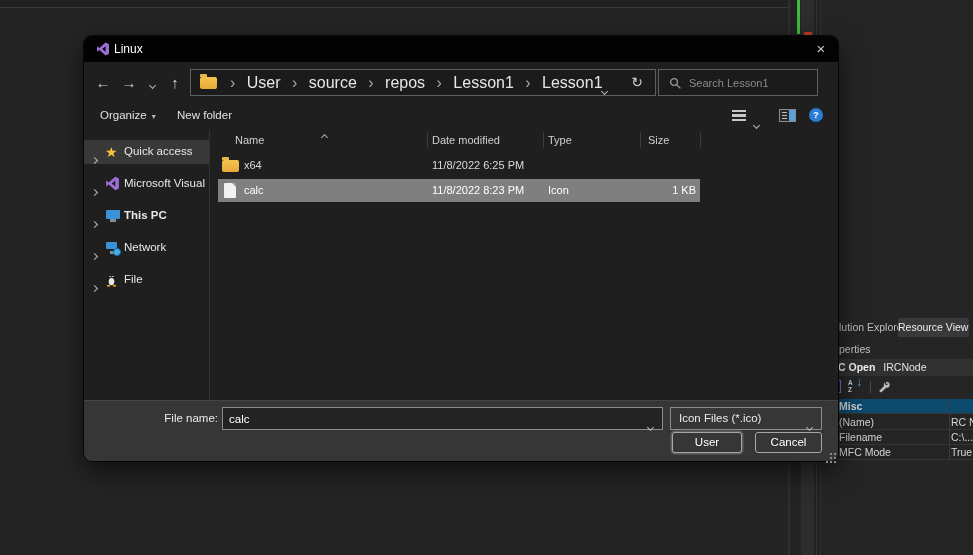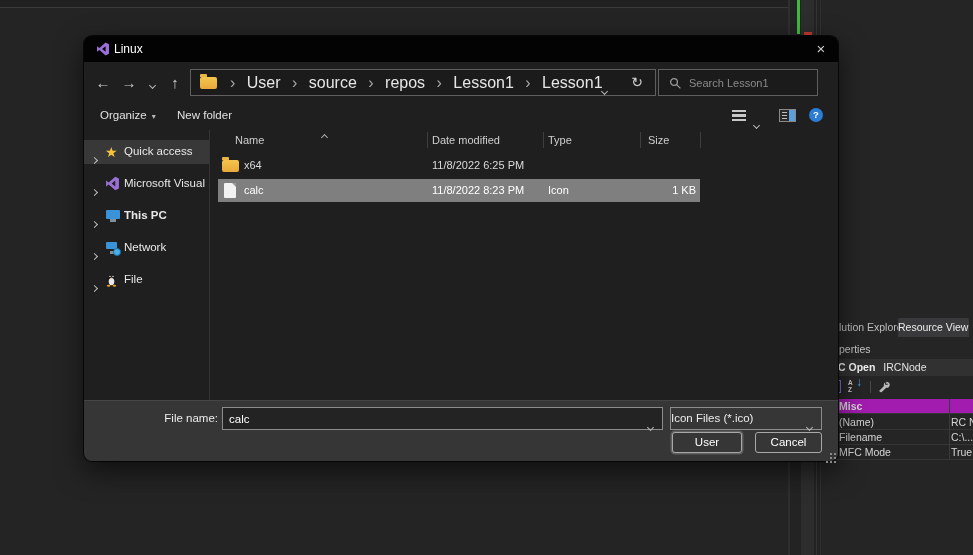--- a/index.html
+++ b/index.html
@@ -27,21 +27,21 @@
   .vs-node-row span { color:#e3e3e3; margin-left:8px; }
   .vs-ptoolbar { position:absolute; left:0; top:60px; width:151px; height:19px; }
   .cat-icon { position:absolute; left:6px; top:2px; width:13px; height:13px; border:1px solid #7b68d8; background:repeating-linear-gradient(to bottom,#9a9a9a 0 1px,transparent 1px 4px); background-position:2px 3px; background-size:8px 10px; background-repeat:no-repeat; }
   .az-icon { position:absolute; left:26px; top:1px; width:16px; height:16px; color:#cfcfcf; font-size:6.5px; font-weight:bold; line-height:7px; }
   .az-icon .dn { position:absolute; left:8px; top:0px; color:#4aa3e8; font-size:12px; font-weight:normal; }
   .ptool-sep { position:absolute; left:48px; top:3px; width:1px; height:12px; background:#4a4a4a; }
   .wrench-icon { position:absolute; left:55px; top:2px; }
   .pgrid-row { position:absolute; left:0; width:151px; height:15px; line-height:15px; border-bottom:1px solid #353536; white-space:nowrap; }
   .pgrid-row .pname { margin-left:17px; color:#d6d6d6; }
   .pgrid-row .pval { position:absolute; left:129px; color:#d6d6d6; }
-  .pgrid-cat { background:#a21caf; font-weight:bold; color:#e2e2e2; }
+  .pgrid-cat { background:#0c4a6e; font-weight:bold; color:#e2e2e2; }
   .pval-div { position:absolute; left:127px; top:81px; width:1px; height:61px; background:#3a3a3a; }
 
   
   .dialog { position:absolute; left:84px; top:36px; width:754px; height:425px; background:#1f1f1f; border-radius:8px; box-shadow:0 10px 28px rgba(0,0,0,.6), 0 0 0 1px #0a0a0a; z-index:5; }
   .titlebar { position:absolute; left:0; top:0; width:754px; height:26px; background:#030303; border-radius:8px 8px 0 0; }
   .title-text { position:absolute; left:30px; top:6px; font-size:12px; color:#ffffff; }
   .vs-logo { position:absolute; left:12px; top:6px; }
   .close-btn { position:absolute; left:726px; top:3px; width:22px; height:20px; color:#cccccc; font-size:15px; text-align:center; line-height:20px; }
 
   .nav-btn { position:absolute; top:36px; height:22px; color:#cfcfcf; font-size:15px; line-height:22px; text-align:center; }
@@ -93,21 +93,21 @@
   .folder::before { content:""; position:absolute; left:0; top:-3px; width:7px; height:3px; background:#eab545; border-radius:1px 1px 0 0; }
   .doc { position:absolute; width:12px; height:15px; background:#f2f2f2; border-radius:1px; }
   .doc::before { content:""; position:absolute; right:0; top:0; border-style:solid; border-width:0 4px 4px 0; border-color:transparent #9a9a9a transparent transparent; }
 
   .bottom-bar { position:absolute; left:0; top:364px; width:754px; height:61px; background:#363636; border-top:1px solid #454545; border-radius:0 0 8px 8px; }
   .fn-label { position:absolute; left:30px; top:11px; width:104px; text-align:right; font-size:11.5px; color:#ececec; }
   .fn-input { position:absolute; left:138px; top:6px; width:441px; height:23px; background:#232323; border:1px solid #8c8c8c; }
   .fn-input input { position:absolute; left:6px; top:1px; width:410px; height:19px; background:transparent; border:none; outline:none; color:#ffffff; font-size:11.5px; font-family:inherit; }
   .fn-chev { position:absolute; right:9px; top:8px; }
   .filter-dd { position:absolute; left:586px; top:6px; width:152px; height:23px; background:#363636; border:1px solid #8c8c8c; font-size:11.5px; color:#ececec; line-height:21px; }
-  .filter-dd span.txt { }
+  .filter-dd span.txt { margin-left:8px; }
   .btn { position:absolute; top:31px; height:21px; border:1px solid #a8a8a8; border-radius:3px; background:#363636; color:#ffffff; font-size:11.5px; text-align:center; line-height:19px; }
   .btn-open { left:588px; width:70px; box-shadow:0 0 0 1.5px #5f5f5f; }
   .btn-cancel { left:671px; width:67px; }
   .grip { position:absolute; right:6px; bottom:6px; width:2px; height:2px; background:#8a8a8a; box-shadow:4px 0 #8a8a8a, -4px 8px #8a8a8a, 0 8px #8a8a8a, 4px 8px #8a8a8a, 4px 4px #8a8a8a, 0 4px #8a8a8a; }
 </style>
 </head>
 <body>
 
 <div class="bg-left"></div>
 <div class="bg-topstrip"></div>

